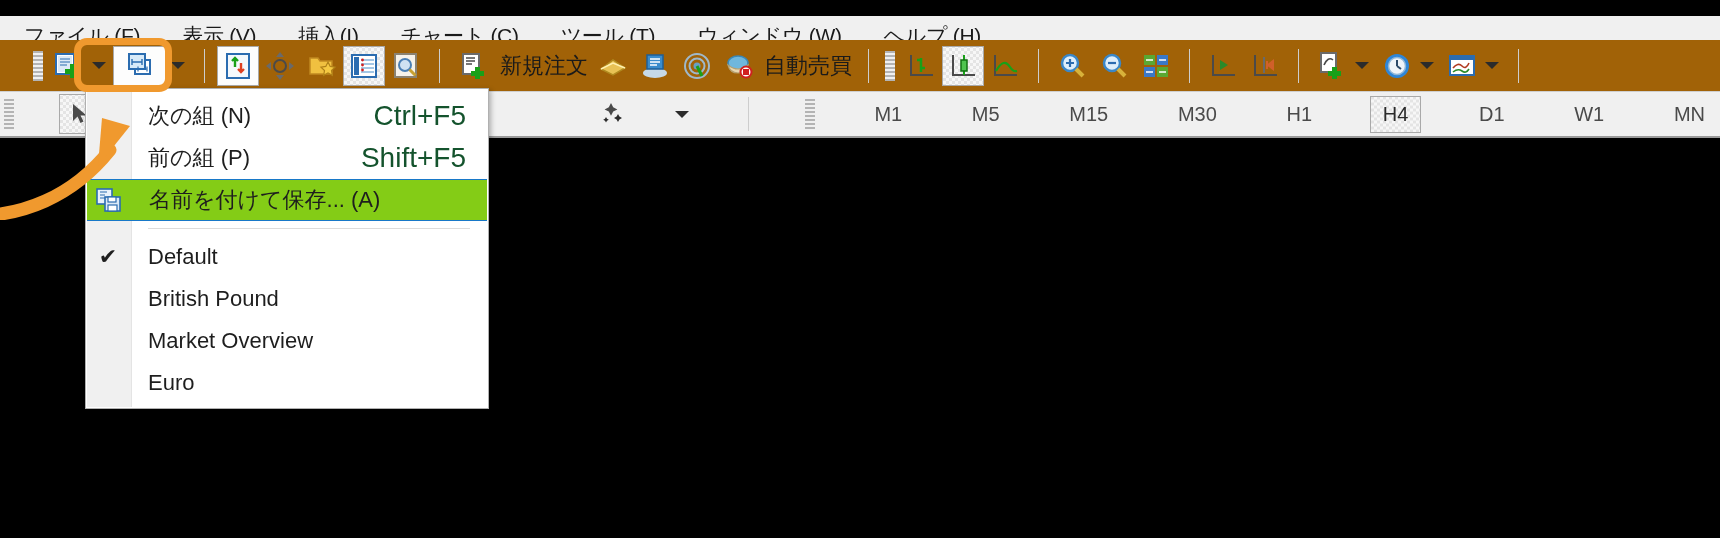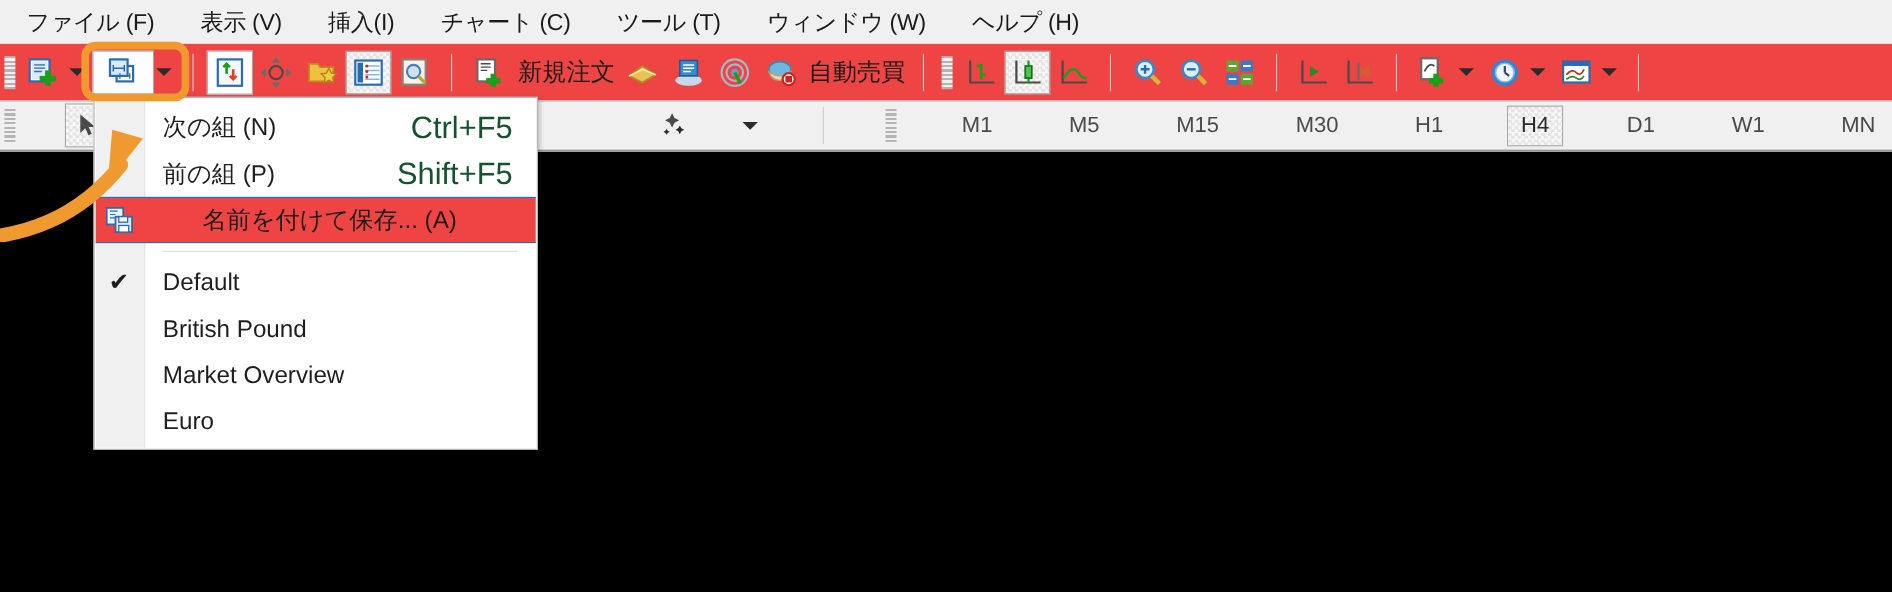--- a/index.html
+++ b/index.html
@@ -20,21 +20,21 @@
     position: absolute;
     inset: 0;
     width: 1720px;
     height: 538px;
     background: #000000;
   }
 
   
   .menubar {
     position: absolute;
-    left: 0; top: 0;
+    left: 0; top: 16px;
     width: 1720px;
     height: 40px;
     background: #f0f0f0;
     border-bottom: 1px solid #dcdcdc;
     display: flex;
     align-items: center;
     padding-left: 8px;
     box-sizing: border-box;
   }
   .menubar .m-item {
@@ -46,25 +46,26 @@
     cursor: default;
     letter-spacing: -0.3px;
   }
 
   
   .toolbar1 {
     position: absolute;
     left: 0; top: 40px;
     width: 1720px;
     height: 52px;
-    background: #ef4444;
+    background: #a16207;
     border-bottom: 1px solid #cfcfcf;
     display: flex;
     align-items: center;
     box-sizing: border-box;
+    padding-left: 29px;
   }
   
   .toolbar2 {
     position: absolute;
     left: 0; top: 92px;
     width: 1720px;
     height: 46px;
     background: #f0f0f0;
     border-bottom: 2px solid #9a9a9a;
     display: flex;
@@ -205,26 +206,25 @@
     white-space: nowrap;
   }
   .mi .mi-sub {
     width: 0; height: 0;
     border-top: 6px solid transparent;
     border-bottom: 6px solid transparent;
     border-left: 8px solid #2b2b2b;
     margin-right: 22px;
   }
   .mi.selected {
-    background: #ef4444;
+    background: #84cc16;
     border-top: 1px solid #1878c8;
     border-bottom: 1px solid #1878c8;
     margin-left: 1px;
     margin-right: 1px;
-    gap: 35px;
   }
   .mi-sep {
     position: relative;
     z-index: 2;
     height: 1px;
     background: #dcdcdc;
     margin: 7px 18px 7px 62px;
   }
 
   

